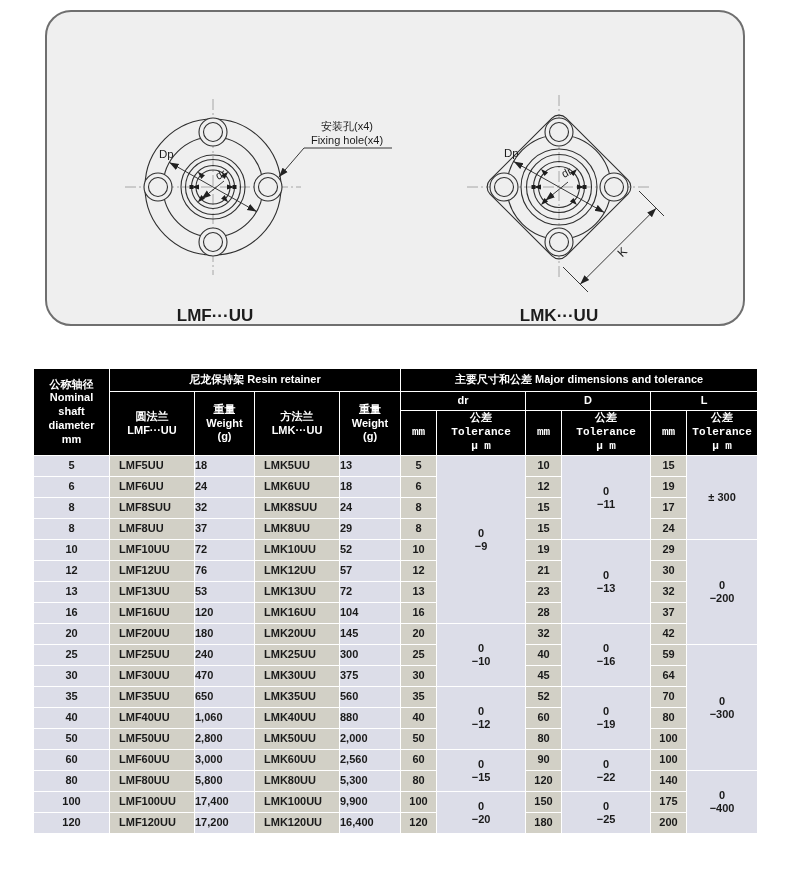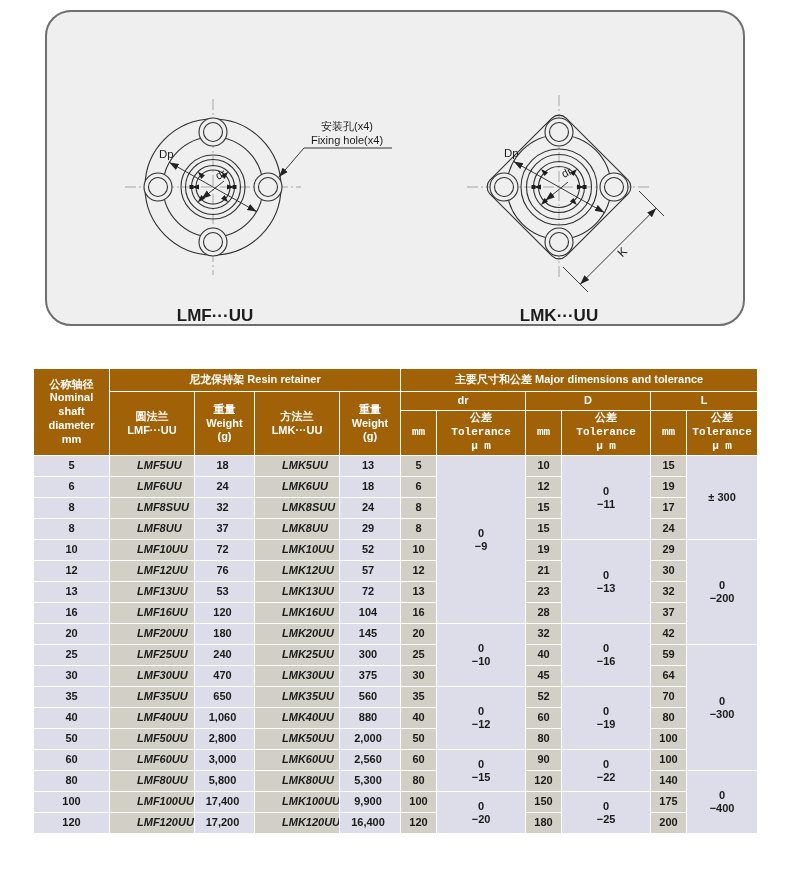--- a/index.html
+++ b/index.html
@@ -5,29 +5,29 @@
   html,body{margin:0;padding:0;}
   body{width:790px;height:874px;background:#ffffff;position:relative;overflow:hidden;
        font-family:"Liberation Sans",sans-serif;}
   .panel{position:absolute;left:45px;top:10px;width:700px;height:316px;
          background:#efefef;border:2px solid #6f6f6f;border-radius:26px;box-sizing:border-box;}
   .panel svg{display:block;}
   .table-wrap{position:absolute;left:33px;top:368px;width:724px;}
   table{border-collapse:collapse;table-layout:fixed;width:724px;}
   th,td{border:1.5px solid #ffffff;padding:0;font:bold 11px/1.25 "Liberation Sans",sans-serif;
         overflow:hidden;}
-  th{background:#a16207;color:#ffffff;text-align:center;white-space:pre-line;font-weight:bold;}
+  th{background:#000000;color:#ffffff;text-align:center;white-space:pre-line;font-weight:bold;}
   thead tr:nth-child(1) th{height:22px;}
   thead tr:nth-child(2) th{height:18px;}
   thead tr:nth-child(3) th{height:44px;font-family:Liberation Mono, monospace;}
   td{color:#1a1a1a;height:20px;}
   .lav{background:#dcdde8;}
   .tan{background:#d2d0c6;}
-  .al{text-align:left;padding-left:27px;font-style:italic;}
-  .ar{text-align:center;padding-right:4px;}
+  .al{text-align:left;padding-left:9px;}
+  .ar{text-align:left;padding-right:4px;}
   .ac{text-align:center;}
   .tol{white-space:pre-line;line-height:1.15;}
   text{fill:#1c1c1c;}
 </style>
 </head>
 <body>
 
 <div class="panel">
 <svg width="700" height="316" viewBox="0 0 700 316">
   <defs>

